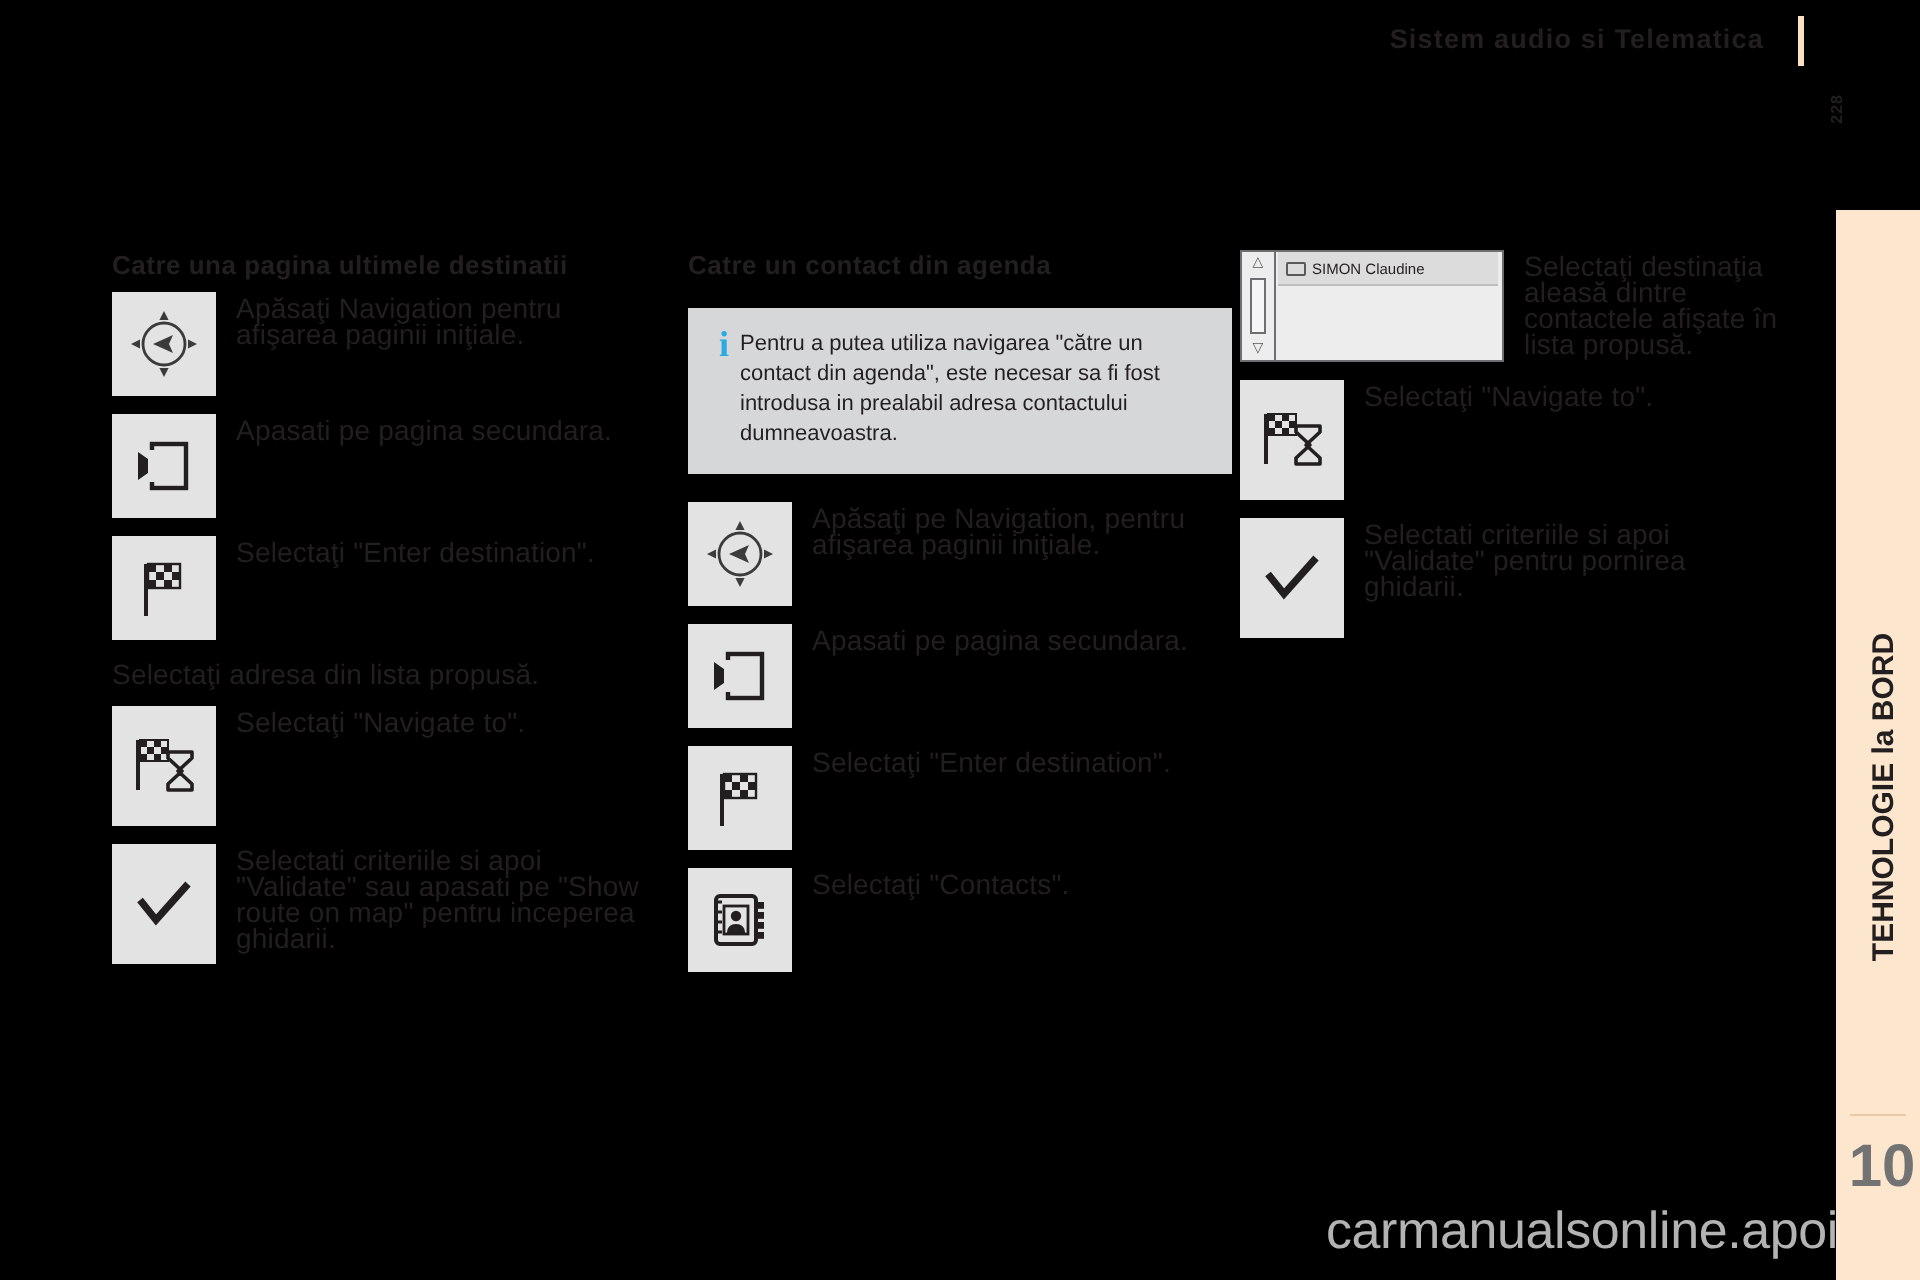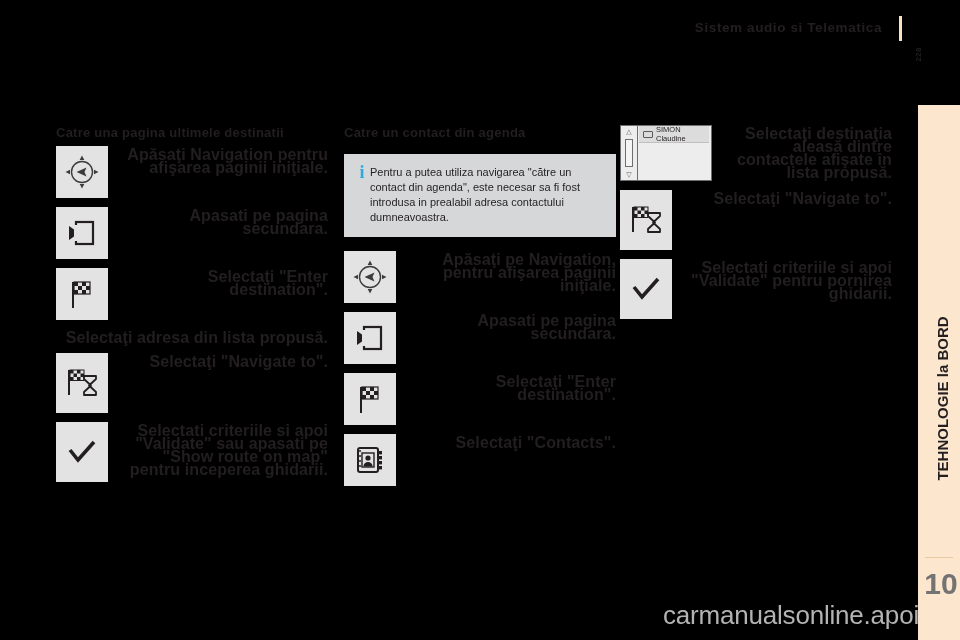--- a/index.html
+++ b/index.html
@@ -7,21 +7,21 @@
     width:960px;height:640px;
     background:#000;
     font-family:"Liberation Sans", sans-serif;
     overflow:hidden;
     position:relative;
   }
   .page{position:absolute;inset:0;}
 
   
   .header{
-    position:absolute;left:0;top:0;width:960px;height:42px;margin-top:8px;
+    position:absolute;left:0;top:0;width:960px;height:42px;
   }
   .header-title{
     position:absolute;right:78px;top:12px;
     font-size:13.5px;font-weight:bold;letter-spacing:.6px;
     color:#231f20;white-space:nowrap;
   }
   .header-rule{
     position:absolute;right:58px;top:8px;width:3px;height:25px;
     background:#fbe0c4;
   }
@@ -73,24 +73,23 @@
   }
   .step-icon{
     flex:0 0 auto;
     width:52px;height:52px;
     background:#e3e3e3;
     display:flex;align-items:center;justify-content:center;
     margin-right:10px;
   }
   .step-text{
     flex:1 1 auto;
-    font-size:16px;font-weight:bold;color:#231f20;
+    font-size:14px;font-weight:normal;color:#231f20;
     line-height:13px;letter-spacing:.1px;
     padding-top:2px;
-    text-align:right;
   }
   .step.tall .step-icon{height:60px;}
 
   
   .infobox{
     background:#d6d7d8;
     padding:11px 12px 12px 10px;
     display:flex;align-items:flex-start;
     margin-bottom:14px;
   }
@@ -104,21 +103,21 @@
     flex:1 1 auto;
     font-size:11px;color:#231f20;line-height:15px;
   }
 
   
   .listwrap{
     display:flex;align-items:flex-start;margin-bottom:9px;
   }
   .listbox{
     flex:0 0 auto;
-    width:92px;height:56px;
+    width:132px;height:56px;
     background:#ededed;
     border:1px solid #6d6e71;
     box-sizing:border-box;
     position:relative;
     margin-right:10px;
     padding-left:16px;
   }
   .listbox .scroll{
     position:absolute;left:0;top:0;bottom:0;width:17px;
     border-right:1px solid #6d6e71;

